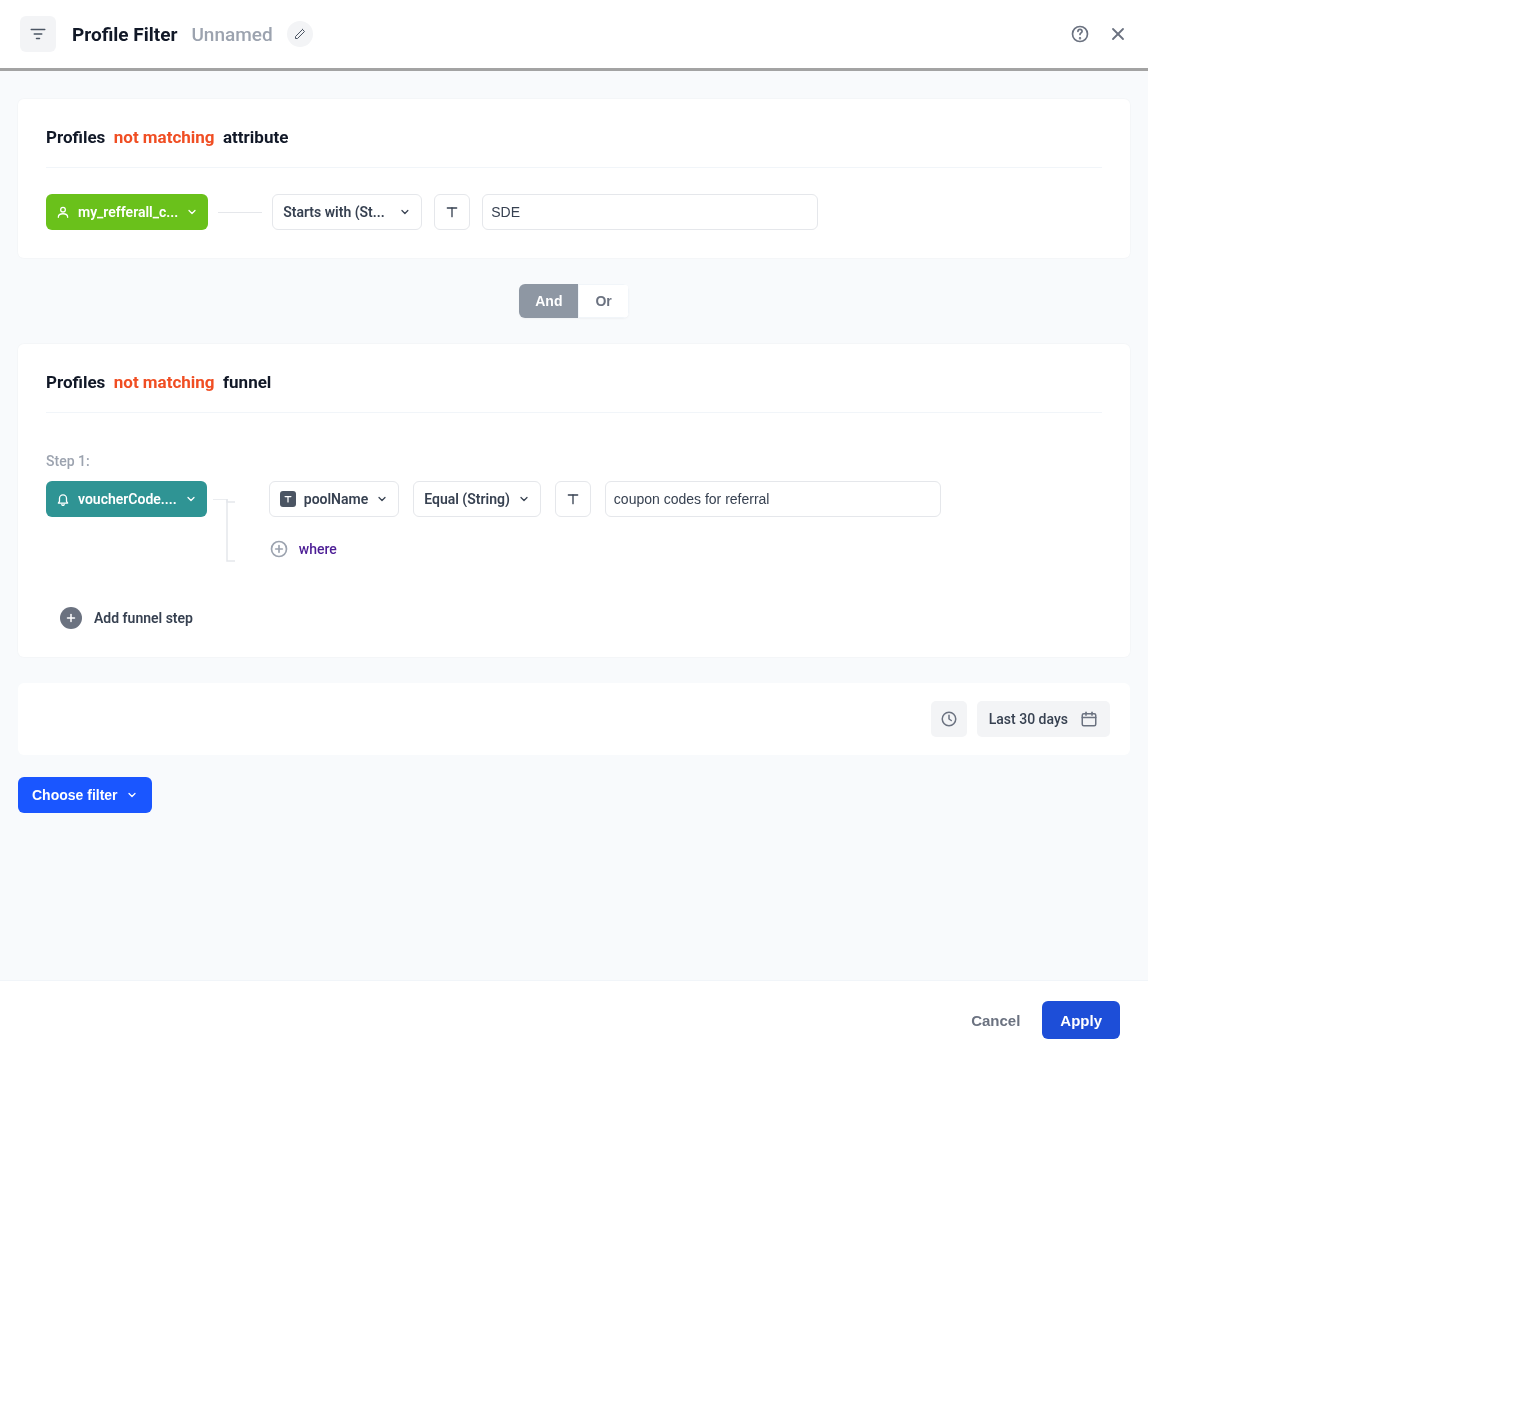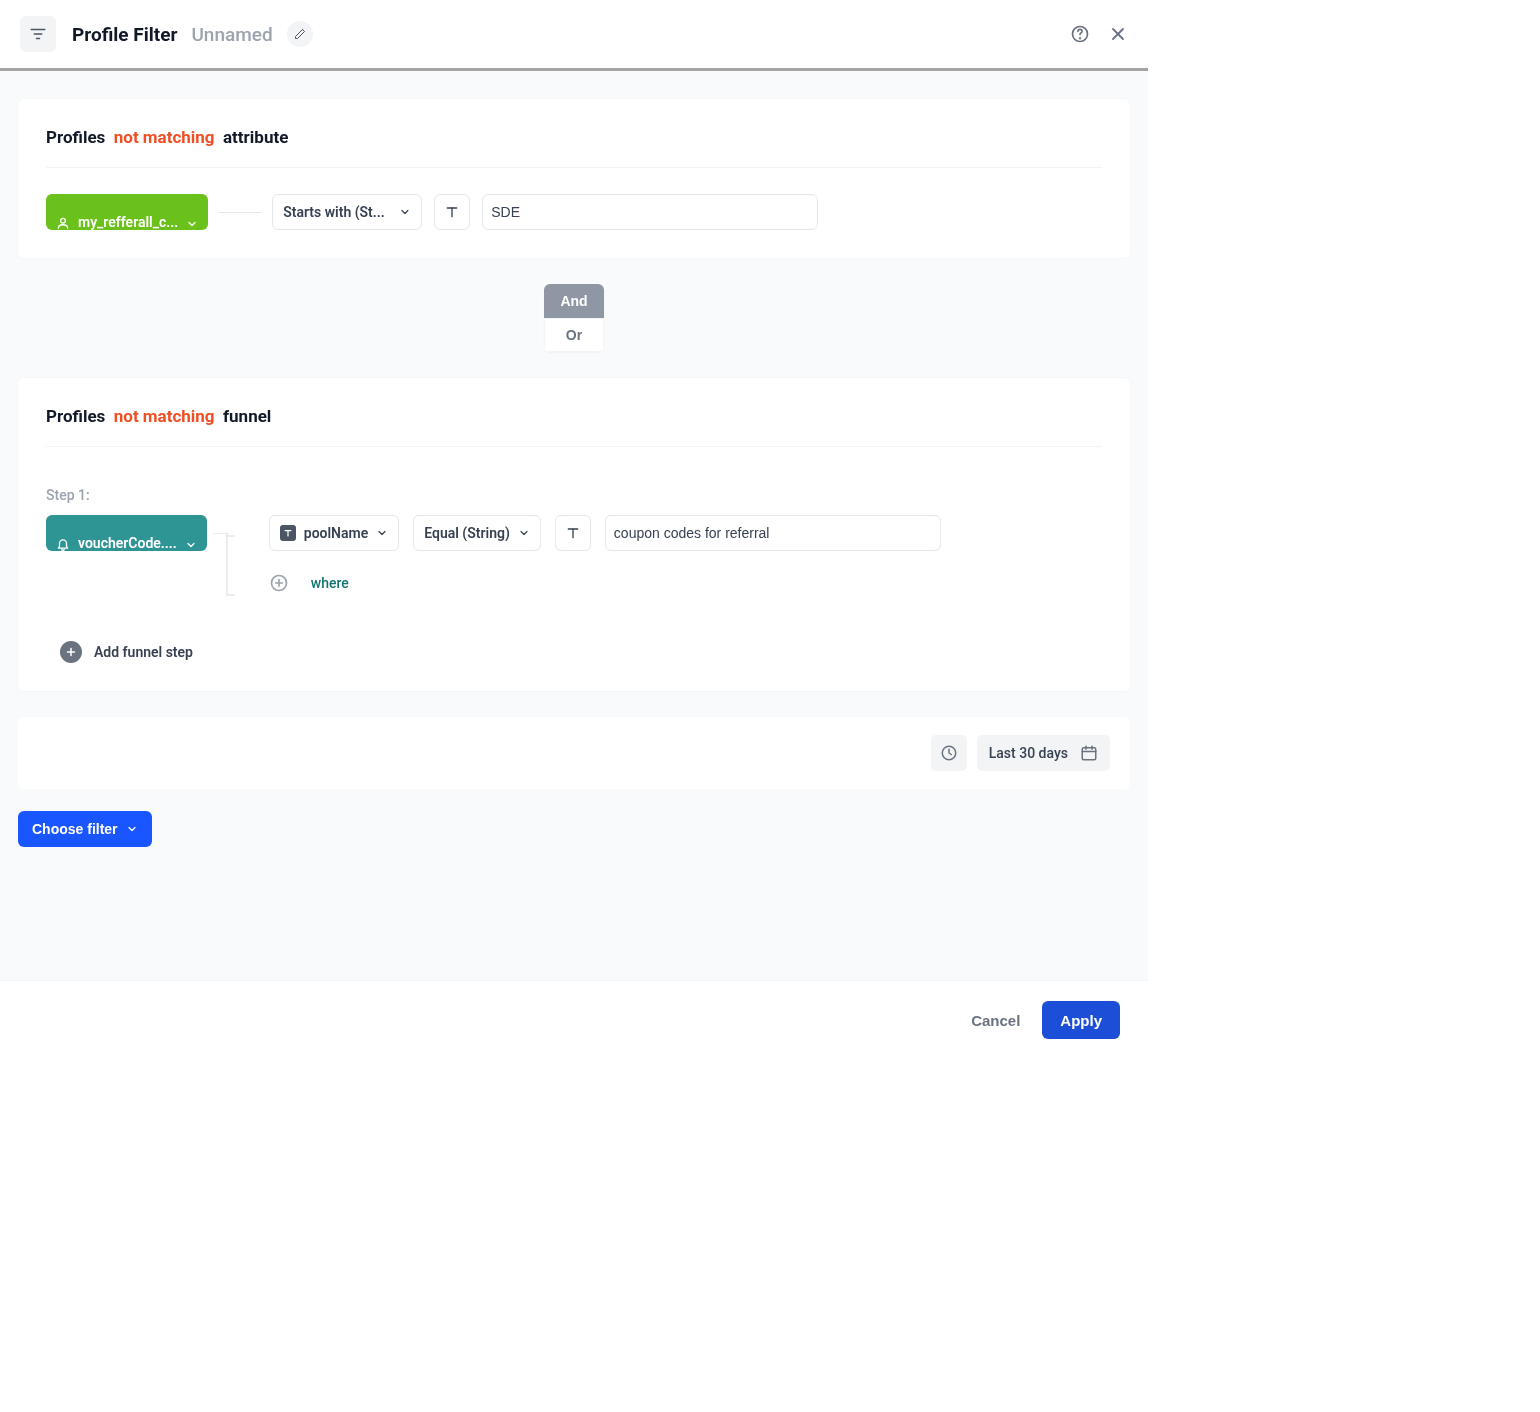--- a/index.html
+++ b/index.html
@@ -80,21 +80,21 @@
     margin-bottom: 26px;
   }
   .section-heading .hl { color: #f04e23; font-weight: 700; }
 
   
   .row { display: flex; align-items: center; gap: 0; }
   .connector {
     width: 44px; height: 1px; background: #e5e7eb; margin: 0 10px;
   }
   .chip {
-    display: flex; align-items: flex-end;
+    display: flex; align-items: center;
     height: 36px;
     border-radius: 6px;
     padding: 0 10px;
     color: #fff;
     font-weight: 600;
     font-size: 14px;
     gap: 8px;
     cursor: pointer;
     max-width: 164px;
     white-space: nowrap;
@@ -138,21 +138,20 @@
   
   .andor-wrap {
     display: flex; justify-content: center;
     padding: 26px 0;
   }
   .andor {
     display: flex;
     border-radius: 6px;
     overflow: hidden;
     box-shadow: 0 1px 2px rgba(0,0,0,0.04);
-    flex-direction: column;
   }
   .andor button {
     border: none;
     height: 34px;
     padding: 0 16px;
     font-size: 14px;
     font-weight: 600;
     cursor: pointer;
   }
   .andor button.active { background: #8e97a3; color: #fff; }
@@ -166,22 +165,22 @@
     margin-bottom: 12px;
   }
   .bracket {
     position: relative;
     width: 28px;
     align-self: stretch;
   }
   .funnel-rows { display: flex; }
   .funnel-col { display: flex; flex-direction: column; gap: 22px; flex: 1; }
   .where-row {
-    display: flex; align-items: center; gap: 22px;
-    color: #0f766e;
+    display: flex; align-items: center; gap: 10px;
+    color: #4c1d95;
   }
   .where-label { font-size: 14px; font-weight: 500; }
 
   .addstep {
     display: flex; align-items: center; gap: 12px;
     margin-top: 48px;
     margin-left: 14px;
     cursor: pointer;
   }
   .addstep .circle {

